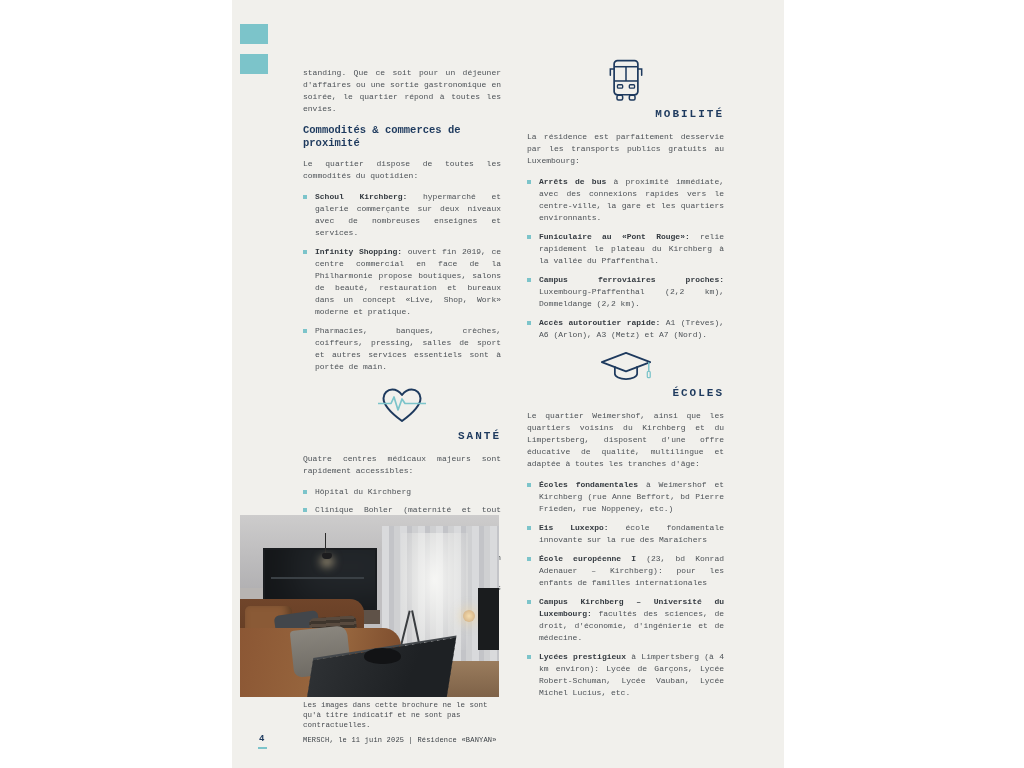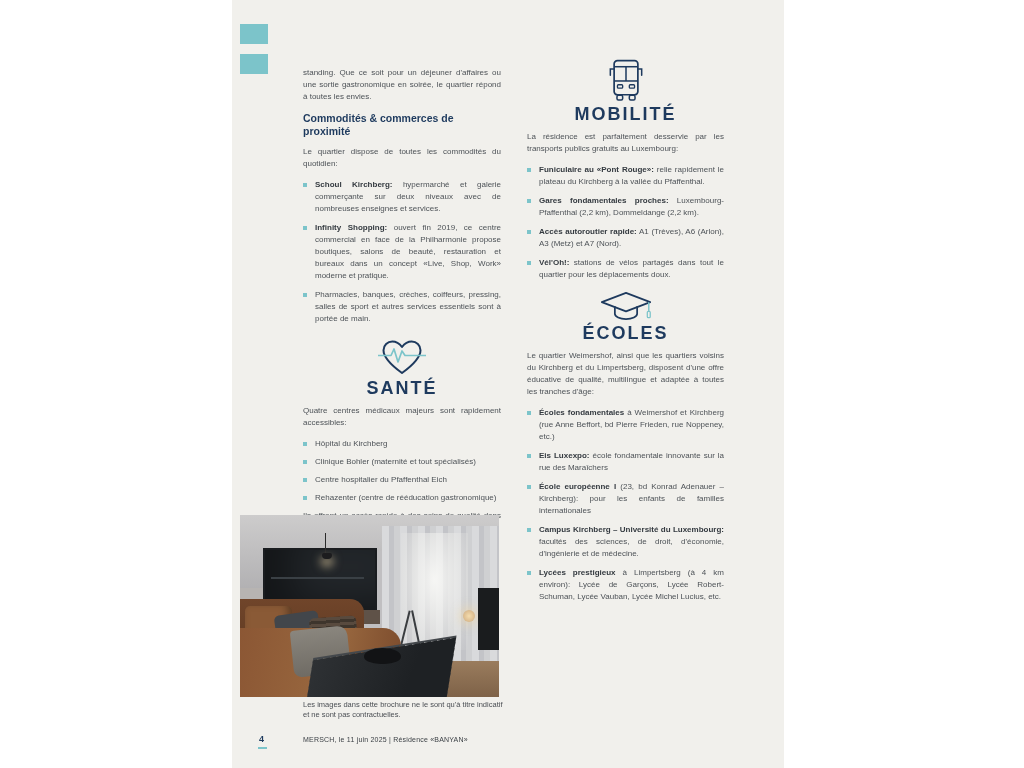--- a/index.html
+++ b/index.html
@@ -1,28 +1,28 @@
 <!DOCTYPE html>
 <html><head>
 <meta charset="utf-8">
 <style>
   html,body{margin:0;padding:0;background:#ffffff;width:1024px;height:768px;overflow:hidden;
     font-family:"Liberation Sans","DejaVu Sans",sans-serif;}
-  .canvas{position:relative;width:888px;height:768px;background:#ffffff;}
+  .canvas{position:relative;width:888px;height:768px;background:#ffffff;font-family:Liberation Mono, monospace;}
   .page{position:absolute;left:232px;top:0;width:552px;height:768px;background:#f1f0ec;}
   .deco-sq{position:absolute;left:8px;width:28px;height:20px;background:#7cc4ca;}
   .sq1{top:24px;} .sq2{top:54px;}
 
   .col{position:absolute;font-size:8px;line-height:12px;color:#4d5257;}
   .col-left{left:71px;top:67px;width:198px;}
   .col-right{left:295px;top:58px;width:197px;}
   p{margin:0 0 9px 0;text-align:justify;}
   h3.subhead{margin:2px 0 8px 0;font-size:10.5px;line-height:13px;color:#1e3a5e;font-weight:bold;}
-  h2.sect{margin:4px 0 9px 0;font-size:18px;line-height:15px;color:#1e3a5e;font-weight:bold;
-    letter-spacing:2px;text-align:center;}
+  h2.sect{margin:4px 0 9px 0;font-size:11px;line-height:15px;color:#1e3a5e;font-weight:bold;
+    letter-spacing:2px;text-align:right;}
   .iconwrap{text-align:center;margin:14px 0 4px 0;}
   ul{list-style:none;margin:0 0 2px 0;padding:0;}
   li{position:relative;padding-left:12px;margin:0 0 7px 0;text-align:justify;}
   .sq{position:absolute;left:0;top:4px;width:4px;height:4px;background:#7cc4ca;}
   .bld{font-weight:bold;color:#343a40;}
   .tight li{margin-bottom:6px;}
 
   .photo{position:absolute;left:8px;top:515px;width:259px;height:182px;overflow:hidden;background:#b7b4b2;}
   .ph{position:absolute;}
   .ceiling{left:0;top:0;width:100%;height:40%;background:linear-gradient(#cdcccc,#b2b1b3);}
@@ -139,24 +139,24 @@
           <rect x="11" y="27.5" width="5.5" height="3.5" rx="1" fill="none" stroke="#1e3a5e" stroke-width="1.4"></rect>
           <rect x="23.5" y="27.5" width="5.5" height="3.5" rx="1" fill="none" stroke="#1e3a5e" stroke-width="1.4"></rect>
           <rect x="10.5" y="38.5" width="6" height="5" rx="1.5" fill="none" stroke="#1e3a5e" stroke-width="1.6"></rect>
           <rect x="23.5" y="38.5" width="6" height="5" rx="1.5" fill="none" stroke="#1e3a5e" stroke-width="1.6"></rect>
         </svg>
       </div>
       <h2 class="sect">MOBILITÉ</h2>
 
       <p>La résidence est parfaitement desservie par les transports publics gratuits au Luxembourg:</p>
       <ul>
+        <li><span class="sq"></span><span class="bld">Arrêts de bus</span><span> à proximité immédiate, avec des connexions rapides vers le centre-ville, la gare et les quartiers environnants.</span></li>
         <li><span class="sq"></span><span class="bld">Funiculaire au «Pont Rouge»:</span><span> relie rapidement le plateau du Kirchberg à la vallée du Pfaffenthal.</span></li>
-        <li><span class="sq"></span><span class="bld">Gares fondamentales proches:</span><span> Luxembourg-Pfaffenthal (2,2 km), Dommeldange (2,2 km).</span></li>
+        <li><span class="sq"></span><span class="bld">Campus ferroviaires proches:</span><span> Luxembourg-Pfaffenthal (2,2 km), Dommeldange (2,2 km).</span></li>
         <li><span class="sq"></span><span class="bld">Accès autoroutier rapide:</span><span> A1 (Trèves), A6 (Arlon), A3 (Metz) et A7 (Nord).</span></li>
-        <li><span class="sq"></span><span class="bld">Vél'Oh!:</span><span> stations de vélos partagés dans tout le quartier pour les déplacements doux.</span></li>
       </ul>
 
       <div class="iconwrap" style="margin-top:10px;">
         <svg width="56" height="31" viewBox="0 0 56 32">
           <polygon points="28,2 53,11.5 28,21 3,11.5" fill="none" stroke="#1e3a5e" stroke-width="1.8" stroke-linejoin="round"></polygon>
           <path d="M16.5 16.5 V23.5 C16.5 26.5 21.6 29 28 29 C34.4 29 39.5 26.5 39.5 23.5 V16.5" fill="none" stroke="#1e3a5e" stroke-width="1.8" stroke-linecap="round"></path>
           <path d="M51.5 12 V21" stroke="#7cc4ca" stroke-width="1.5" stroke-linecap="round"></path>
           <rect x="50" y="21" width="3" height="6.5" rx="1" fill="none" stroke="#7cc4ca" stroke-width="1.3"></rect>
         </svg>
       </div>

